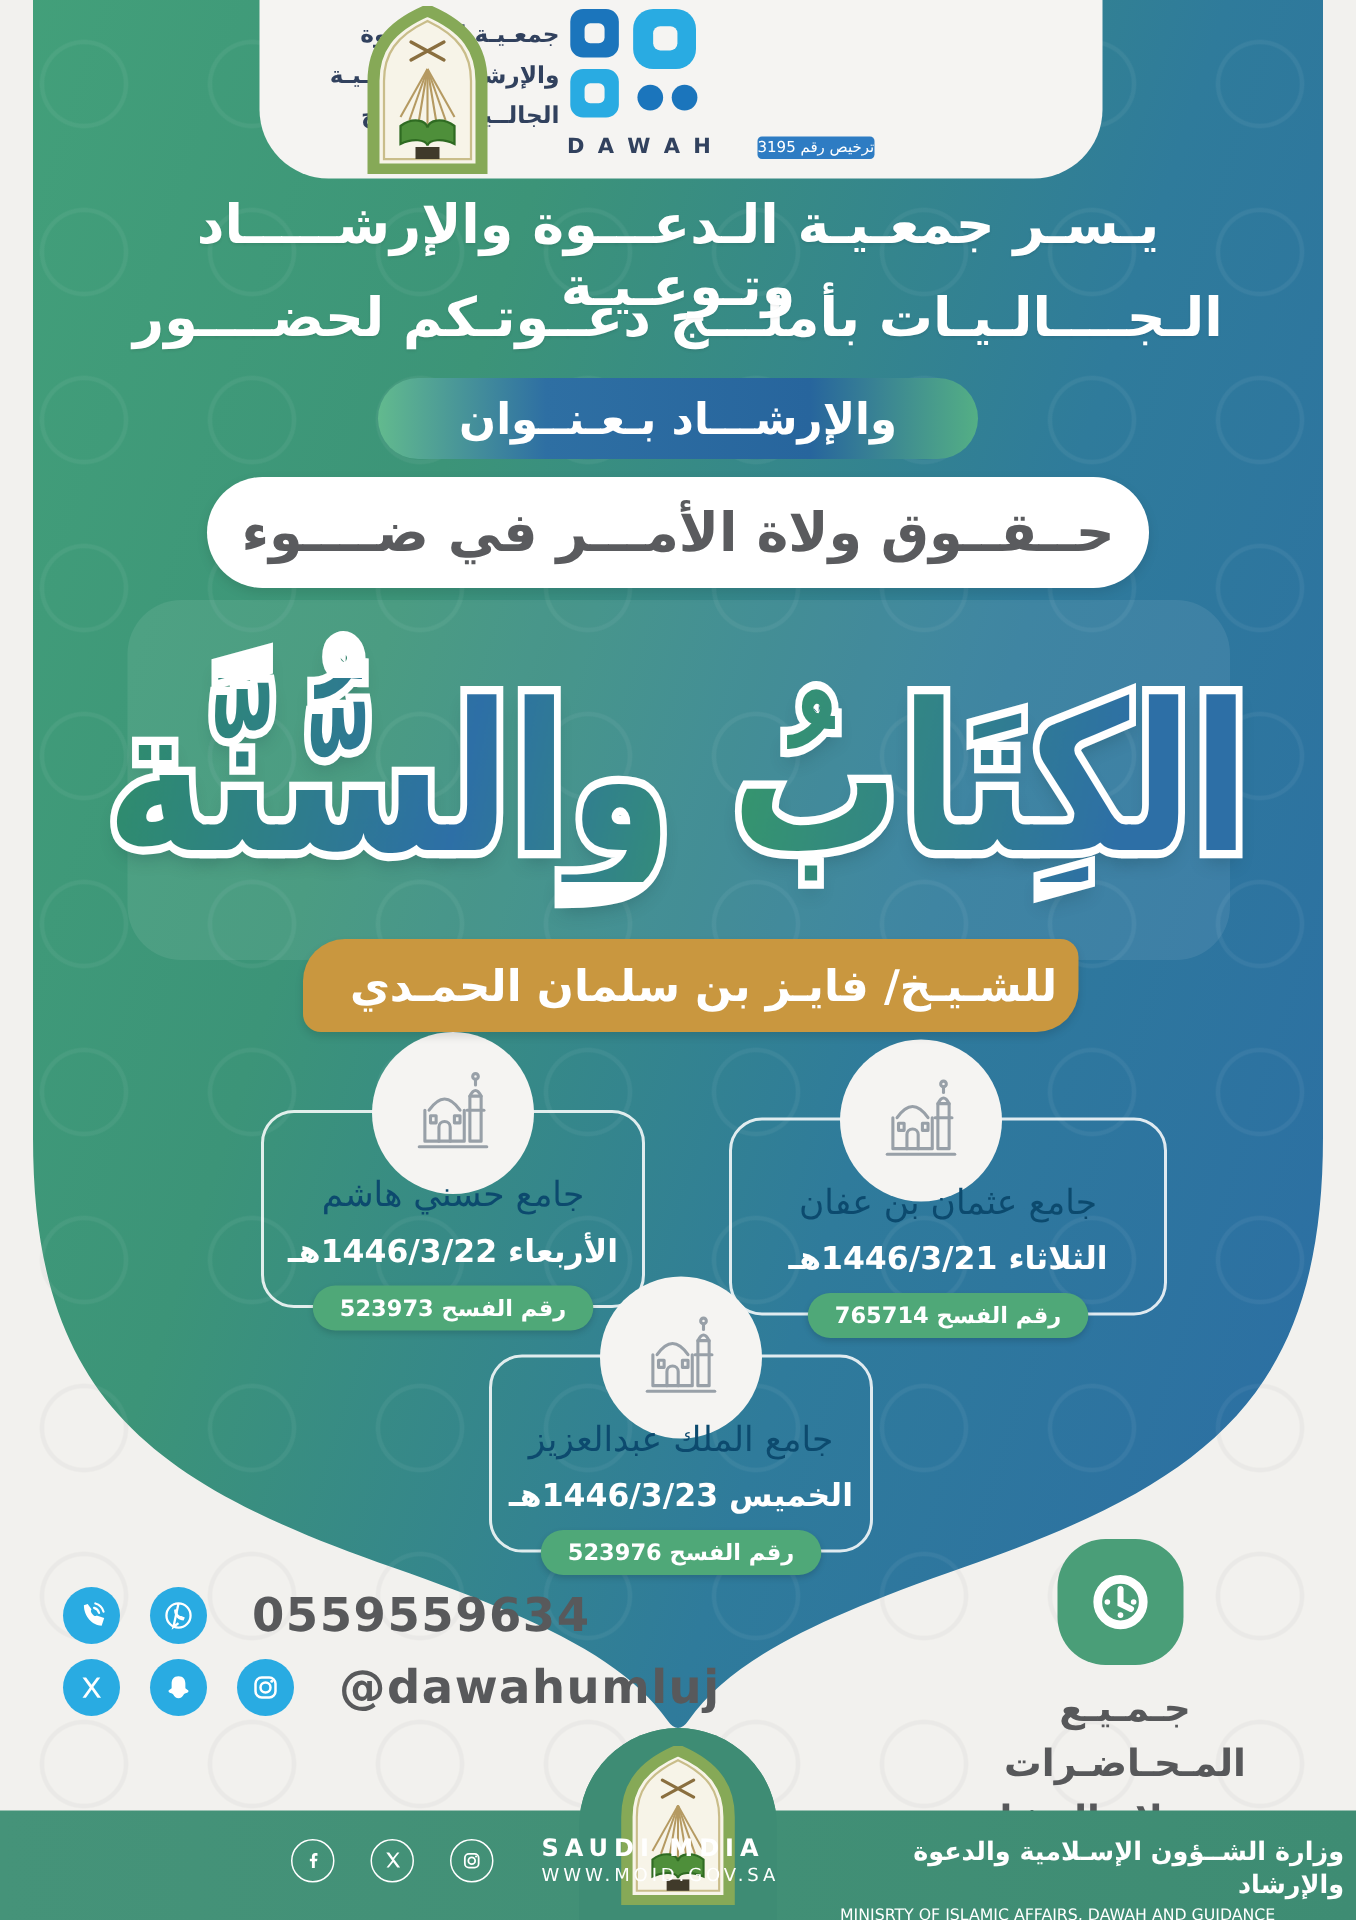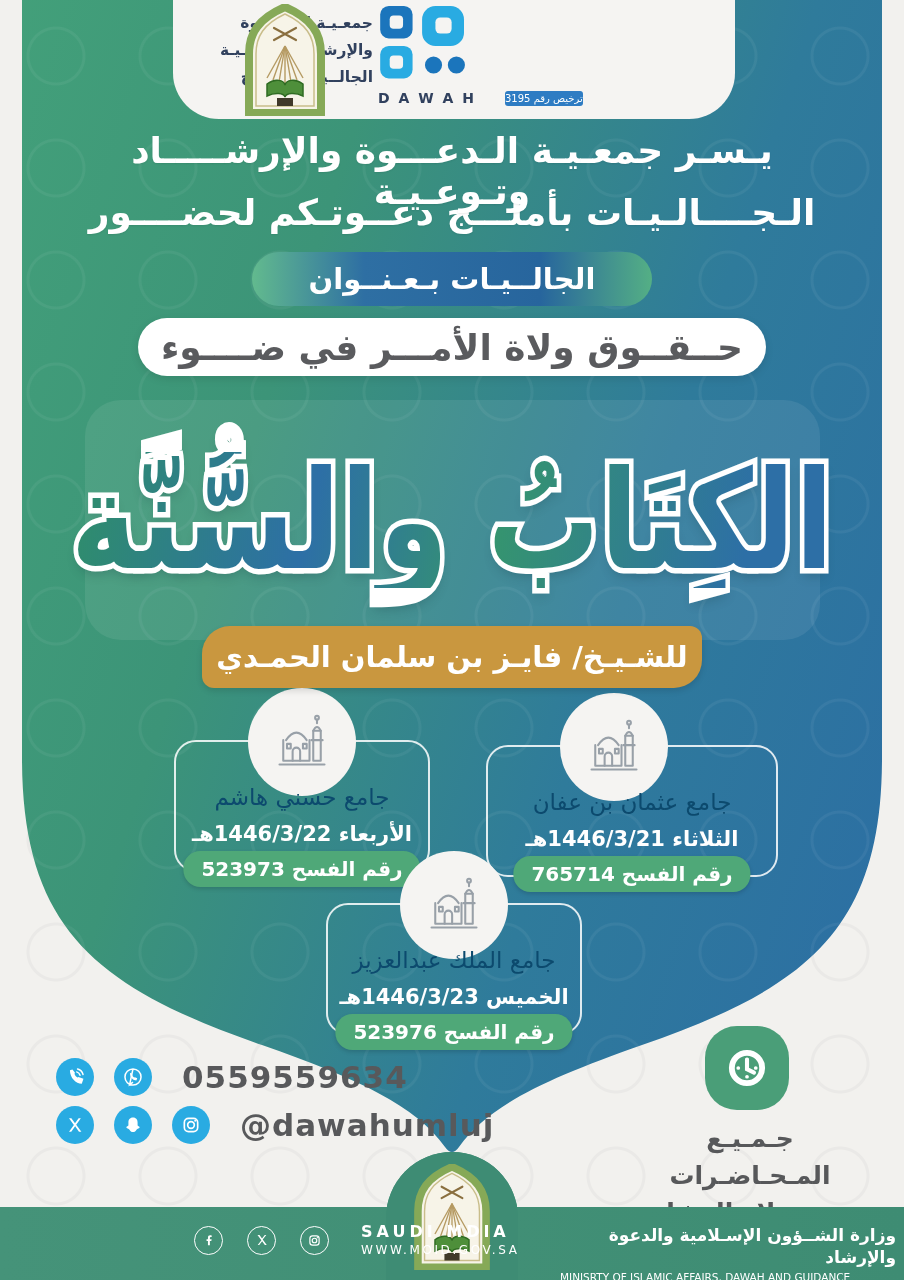--- a/index.html
+++ b/index.html
@@ -27,50 +27,50 @@
   .ministry-header{position:absolute;left:62px;top:4px;width:100px;height:112px;}
   
   .intro-line{position:absolute;z-index:3;left:60px;right:60px;text-align:center;color:#ffffff;
     font-size:36px;font-weight:bold;direction:rtl;text-shadow:0 1px 2px rgba(0,0,0,0.08);}
   .intro-1{top:130px;}
   .intro-2{top:192px;}
   .intro-badge{position:absolute;z-index:3;left:252px;top:252px;width:400px;height:54px;border-radius:27px;
     background:linear-gradient(90deg,#62ba8e 0%,#2e6fa3 28%,#27659d 72%,#54af85 100%);
     display:flex;align-items:center;justify-content:center;color:#fff;font-size:29px;font-weight:bold;direction:rtl;}
   
-  .title-pill{position:absolute;z-index:3;left:138px;top:318px;width:628px;height:58px;border-radius:38px;
+  .title-pill{position:absolute;z-index:3;left:138px;top:318px;width:628px;height:74px;border-radius:38px;
     background:#ffffff;display:flex;align-items:center;justify-content:center;color:#5a5b5e;
     font-size:36px;font-weight:bold;direction:rtl;box-shadow:0 3px 8px rgba(0,0,0,0.10);}
   .callig-panel{position:absolute;z-index:3;left:85px;top:400px;width:735px;height:240px;border-radius:36px;
     background:rgba(255,255,255,0.08);}
   .callig-wrap{position:absolute;z-index:3;left:62px;top:398px;width:780px;height:244px;
     display:flex;align-items:center;justify-content:center;font-weight:bold;direction:rtl;}
   .callig-stack{position:relative;font-size:112px;line-height:1.0;white-space:nowrap;transform:scaleY(1.22);}
   .callig-stroke{color:#fff;-webkit-text-stroke:9px #ffffff;text-shadow:0 7px 10px rgba(20,50,60,0.25);}
   .callig-fill{position:absolute;inset:0;color:transparent;
     background:linear-gradient(105deg,#2f8f68 0%,#2d6fa6 32%,#35946f 56%,#2d6fa6 88%);
     -webkit-background-clip:text;background-clip:text;}
   .speaker-badge{position:absolute;z-index:4;left:202px;top:626px;width:500px;height:62px;
     background:#c9973f;border-radius:28px 12px 28px 12px;display:flex;align-items:center;justify-content:center;
-    color:#fff;font-size:29px;font-weight:bold;direction:rtl;box-shadow:0 3px 6px rgba(0,0,0,0.12);}
+    color:#fff;font-size:29px;font-weight:bold;direction:rtl;box-shadow:0 3px 6px rgba(0,0,0,0.12);padding-left:17px;}
   
   .card{position:absolute;z-index:3;width:252px;height:128px;border:2px solid rgba(255,255,255,0.85);border-radius:22px;}
   .card-1{left:486px;top:745px;padding-left:36px;}
   .card-2{left:174px;top:740px;}
   .card-3{left:326px;top:903px;}
   .card-circle{position:absolute;left:72px;top:-54px;width:108px;height:108px;border-radius:50%;background:#f5f4f2;
     display:flex;align-items:center;justify-content:center;}
   .card-name{position:absolute;left:0;right:0;top:42px;text-align:center;color:#0c4a6e;font-size:23px;font-weight:normal;direction:rtl;}
   .card-date{position:absolute;left:0;right:0;top:80px;text-align:center;color:#fff;font-size:21px;font-weight:bold;direction:rtl;}
   .card-permit{position:absolute;left:50%;bottom:-17px;transform:translateX(-50%);background:#4fa878;color:#fff;
-    font-size:20px;font-weight:bold;padding:6px 18px;border-radius:17px;white-space:nowrap;direction:rtl;
+    font-size:15px;font-weight:bold;padding:6px 18px;border-radius:17px;white-space:nowrap;direction:rtl;
     box-shadow:0 2px 4px rgba(0,0,0,0.15);}
   
   .icon-circle{width:38px;height:38px;border-radius:50%;background:#29abe2;display:flex;align-items:center;justify-content:center;flex:none;}
-  .contact-row{position:absolute;z-index:3;left:56px;display:flex;align-items:center;gap:20px;direction:ltr;}
+  .contact-row{position:absolute;z-index:3;left:42px;display:flex;align-items:center;gap:20px;direction:ltr;}
   .contact-row1{top:1058px;}
   .contact-row2{top:1106px;}
   .contact-text{color:#58595b;font-size:31px;font-weight:bold;margin-left:10px;letter-spacing:1px;direction:ltr;}
   
   .time-badge{position:absolute;z-index:3;left:705px;top:1026px;width:84px;height:84px;background:#4a9e78;
     border-radius:38%;display:flex;align-items:center;justify-content:center;}
   .time-text{position:absolute;z-index:3;left:630px;top:1120px;width:240px;text-align:center;color:#57585a;
     font-size:25px;font-weight:bold;line-height:37px;direction:rtl;}
   
   .footer-arch{position:absolute;z-index:2;left:386px;top:1152px;width:132px;height:128px;background:#3e8c74;
@@ -127,21 +127,21 @@
           <path d="M45 42 L57 76"></path>
           <path d="M45 42 L63 74"></path>
       </g>
       <path d="M27 80 C35 74 44 76 45 81 C46 76 55 74 63 80 L63 92 C55 88 46 89 45 93 C44 89 35 88 27 92 Z" fill="#4e8f3a" stroke="#2f6b22" stroke-width="1.5"></path>
       <rect x="37" y="94" width="16" height="8" fill="#403a2a"></rect>
     </svg>
   </div>
 
   <div class="intro-line intro-2">الـجــــالـيـات بأملـــج دعــوتـكم لحضــــور</div>
   <div class="intro-line intro-1">يـسـر جمعـيـة الـدعـــوة والإرشـــــاد وتـوعـيـة</div>
-  <div class="intro-badge">الجالــيـات بـعـنــوان</div>
+  <div class="intro-badge">والإرشـــاد بـعـنــوان</div>
 
   <div class="title-pill">حــقــوق ولاة الأمـــر في ضــــوء</div>
   <div class="callig-panel"></div>
   <div class="callig-wrap">
     <div class="callig-stack">
       <span class="callig-stroke">الكِتَابُ والسُّنَّة</span>
       <span class="callig-fill">الكِتَابُ والسُّنَّة</span>
     </div>
   </div>
   <div class="speaker-badge">للشـيـخ/ فايـز بن سلمان الحمـدي</div>

